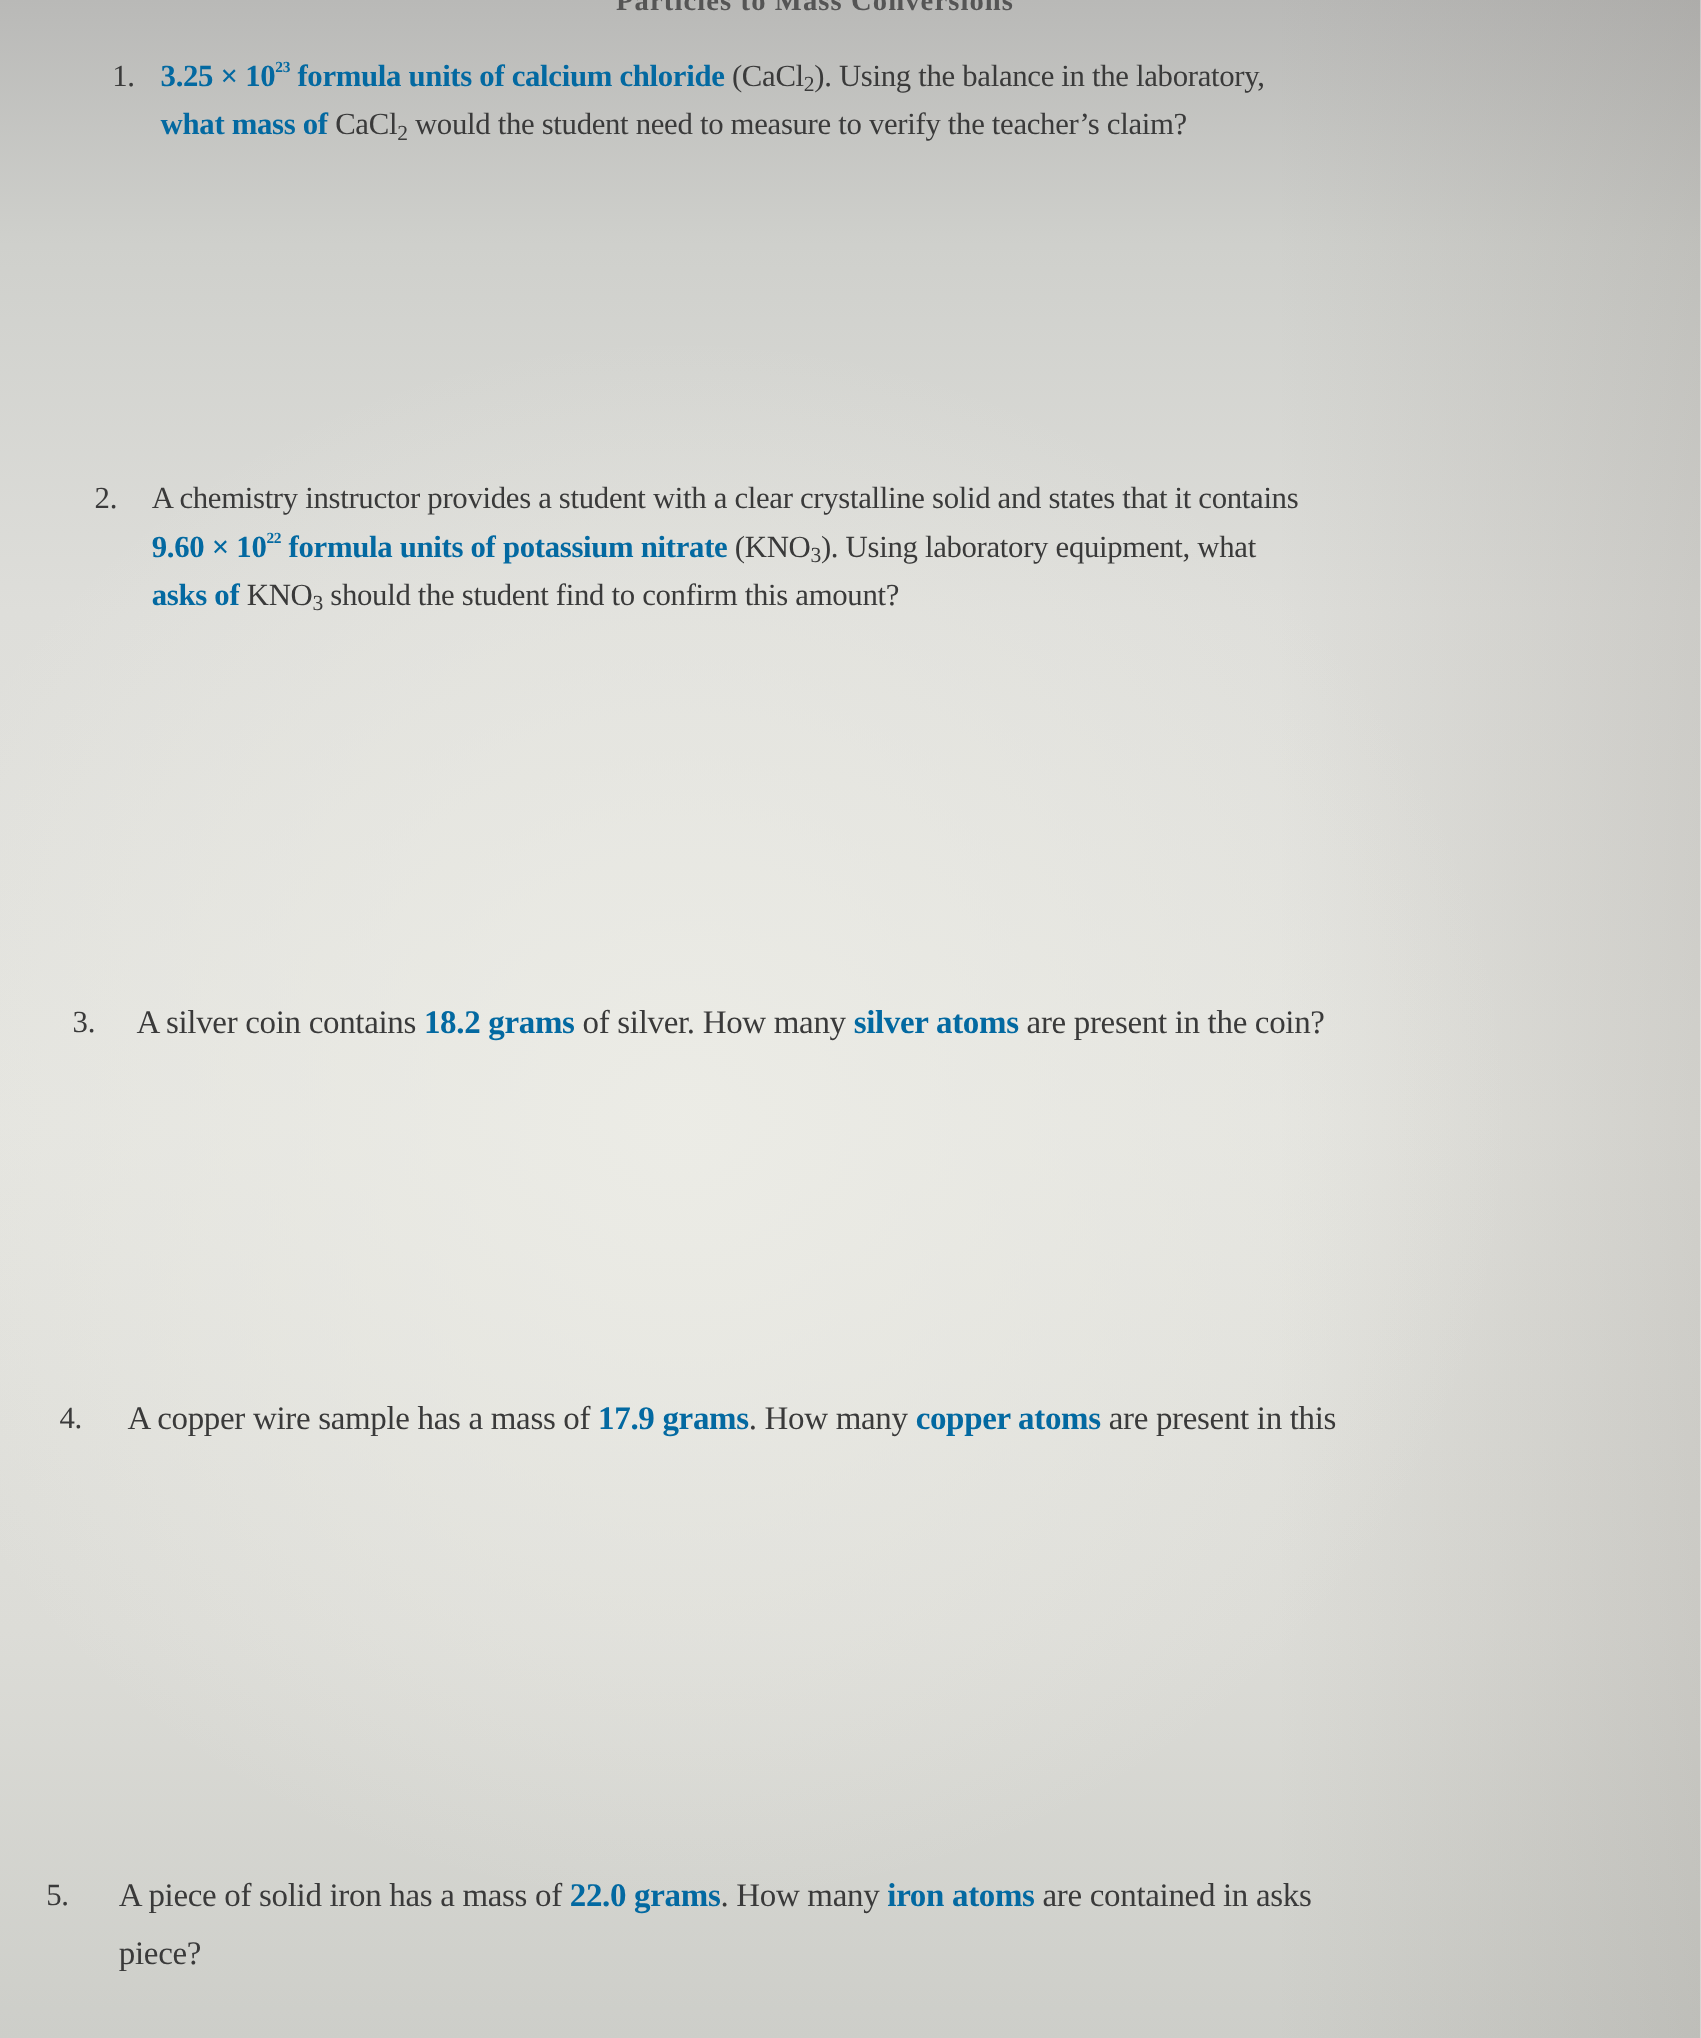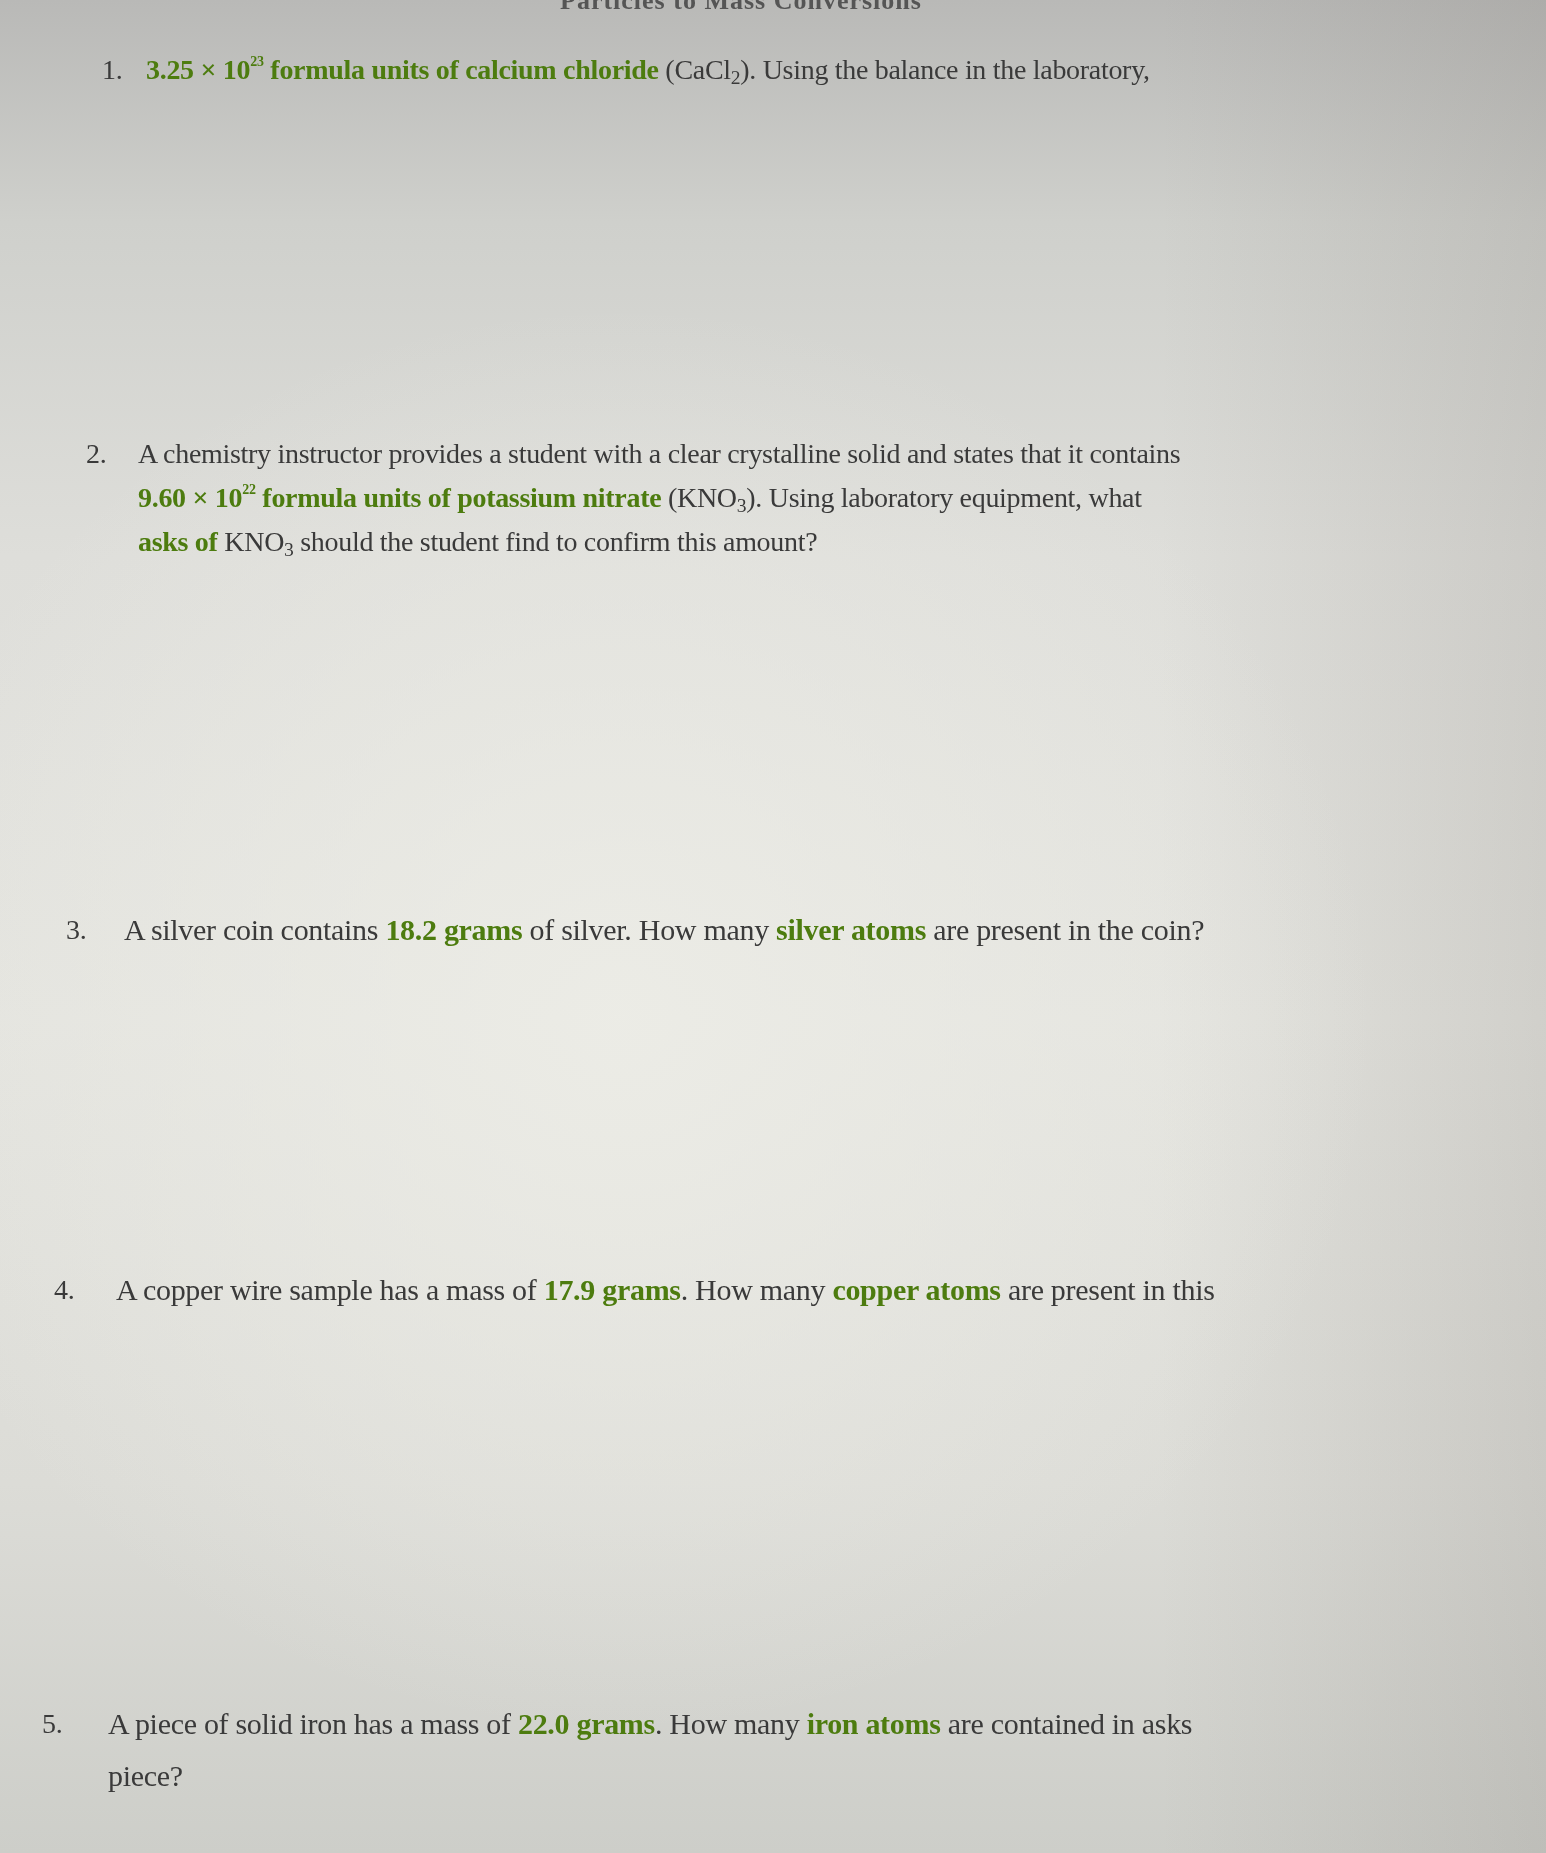--- a/index.html
+++ b/index.html
@@ -41,21 +41,21 @@
       left: 0;
       top: 0;
     }
     .question .body {
       margin-left: 0;
     }
     .line {
       white-space: nowrap;
       display: block;
     }
-    b { font-weight: bold; color: #4d7c0f; }
+    b { font-weight: bold; color: #0369a1; }
     sub { font-size: 0.7em; vertical-align: -0.25em; line-height: 0; }
     sup { font-size: 0.5em; vertical-align: 0.9em; line-height: 0; }
 
     #q1 { top: 48px; left: 102px; }
     #q1 .body { padding-left: 44px; }
     #q2 { top: 432px; left: 86px; }
     #q2 .body { padding-left: 52px; }
     #q3 { top: 908px; left: 66px; }
     #q3 .body { padding-left: 58px; text-align: center; }
     #q4 { top: 1268px; left: 54px; }
@@ -67,20 +67,21 @@
   </style>
 </head>
 <body>
 
 <div class="page-title">Particles to Mass Conversions</div>
 
 <div class="question" id="q1">
   <span class="num">1.</span>
   <div class="body">
     <span class="line"><b><span>3.25 × 10</span><sup>23</sup><span> formula units of calcium chloride</span></b><span> (CaCl</span><sub>2</sub><span>). Using the balance in the laboratory,</span></span>
+    <span class="line"><b>what mass of </b><span>CaCl</span><sub>2</sub><span> would the student need to measure to verify the teacher’s claim?</span></span>
   </div>
 </div>
 
 <div class="question" id="q2">
   <span class="num">2.</span>
   <div class="body">
     <span class="line">A chemistry instructor provides a student with a clear crystalline solid and states that it contains</span>
     <span class="line"><b><span>9.60 × 10</span><sup>22</sup><span> formula units of potassium nitrate</span></b><span> (KNO</span><sub>3</sub><span>). Using laboratory equipment, what</span></span>
     <span class="line"><b>asks of </b><span>KNO</span><sub>3</sub><span> should the student find to confirm this amount?</span></span>
   </div>

